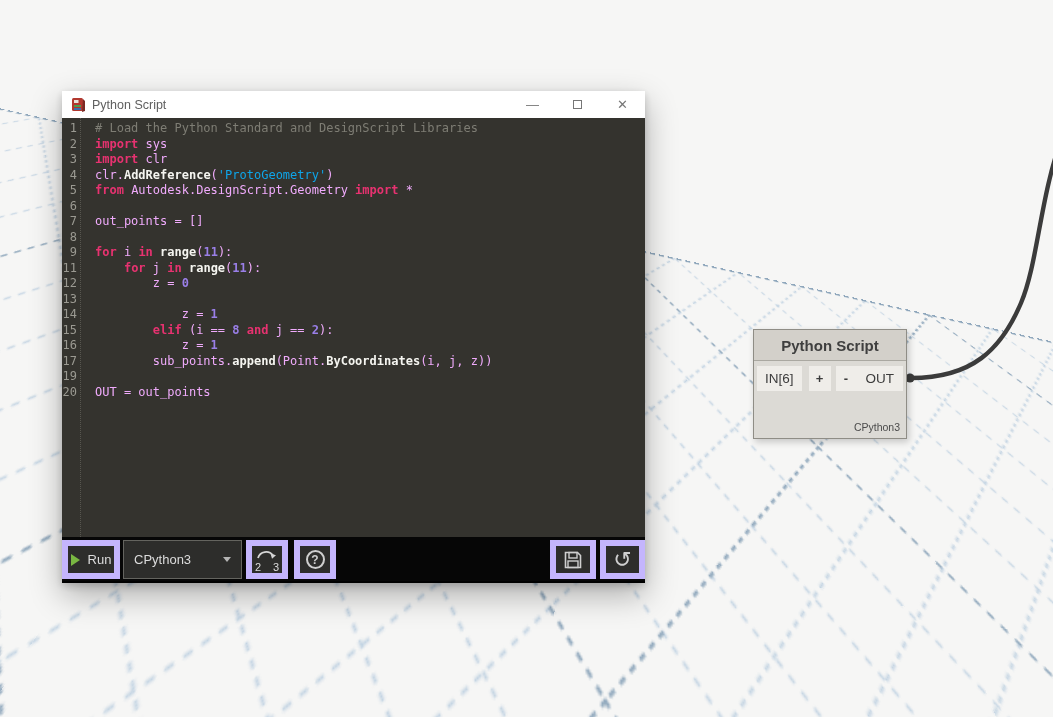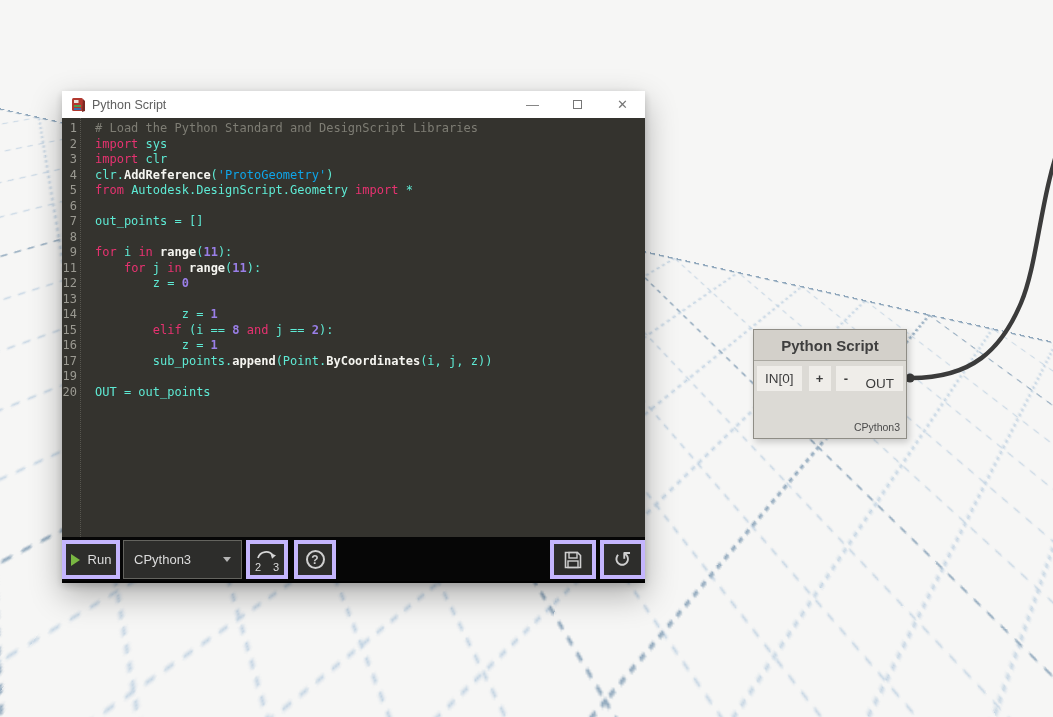--- a/index.html
+++ b/index.html
@@ -24,51 +24,51 @@
           box-shadow:2px 3px 7px rgba(0,0,0,.20); }
   .node-header { height:31px; background:#d3d0ca; border-bottom:1px solid #aaa8a1;
                  display:flex; align-items:center; justify-content:center;
                  font-weight:bold; font-size:15px; color:#3f3f3f; }
   .node-ports { display:flex; align-items:center; padding:4px 3px 0 3px; height:30px; }
   .pcell { background:#efede9; height:25px; display:flex; align-items:center;
            justify-content:center; font-size:13.5px; color:#3c3c3c; }
   .p-in  { width:45px; margin-right:7px; }
   .p-add { width:22px; margin-right:5px; font-weight:bold; font-size:13px; }
   .p-rem { width:21px; font-weight:bold; font-size:13px; }
-  .p-out { width:47px; margin-left:auto;align-items:flex-end; }
+  .p-out { width:47px; margin-left:auto; }
   .node-footer { position:absolute; right:6px; bottom:5px; font-size:10.5px; color:#4b4b4b; }
 
   
   .window { position:absolute; left:62px; top:91px; width:583px; height:492px;
             background:#000;
             box-shadow:0 12px 30px rgba(0,0,0,.30), 0 3px 8px rgba(0,0,0,.18); }
   .titlebar { height:27px; background:#ffffff; display:flex; align-items:center; padding-left:9px; }
   .win-title { color:#5f5f5f; font-size:12.5px; margin-left:7px; flex:1; }
   .winbtn { width:45px; height:27px; display:flex; align-items:center; justify-content:center;
             color:#767676; font-size:13px; }
   .maxbox { width:9px; height:9px; border:1px solid #767676; display:block; }
 
   .editor { position:absolute; top:27px; left:0; right:0; bottom:46px; background:#34332e;
             overflow:hidden; font-family:"DejaVu Sans Mono", monospace;
             font-size:12px; line-height:15.5px; padding-top:3px; }
   .gutter-sep { position:absolute; left:18px; top:0; bottom:0; border-left:1px dotted #57564f; }
   .cl { display:flex; white-space:pre; }
   .ln { width:15px; text-align:right; color:#9b9a92; flex:none; }
   .ct { margin-left:18px; }
-  .tk-kw  { color:#e73270; font-weight:normal; }
+  .tk-kw  { color:#e73270; font-weight:bold; }
   .tk-num { color:#9a7fe8; font-weight:bold; }
   .tk-str { color:#0ea5e9; }
   .tk-com { color:#7e7d74; }
   .tk-b   { color:#f5f5f0; font-weight:bold; }
-  .tk-pl  { color:#5eead4; }
+  .tk-pl  { color:#f0abfc; }
 
   
   .toolbar { position:absolute; left:0; right:0; bottom:2px; height:44px; background:#060606;
              display:flex; align-items:stretch; padding:3px 0 2px 0; }
-  .tbtn { background:#2d2d2b; border:4px solid #c4b5fd; display:flex; align-items:center;
+  .tbtn { background:#2d2d2b; border:6px solid #c4b5fd; display:flex; align-items:center;
           justify-content:center; color:#dcdcdc; font-size:13px; }
   .b-run { width:58px; }
   .play { width:0; height:0; border-left:9px solid #79b742; border-top:6px solid transparent;
           border-bottom:6px solid transparent; margin-right:8px; }
   .b-engine { width:119px; margin-left:3px; justify-content:space-between; padding:0 10px;
               border:1px solid #64645f; }
   .caret { width:0; height:0; border-top:5px solid #b4b4b4; border-left:4px solid transparent;
            border-right:4px solid transparent; }
   .b-mig { width:42px; margin-left:4px; }
   .mig { position:relative; width:26px; height:26px; }
@@ -121,21 +121,21 @@
   <path d="M 911 378 C 972 378 1001 350 1021 303 C 1038 263 1040 196 1062 138" fill="none" stroke="#3b3b3b" stroke-width="4.4" stroke-linecap="round"></path>
   <circle cx="910" cy="378" r="4.6" fill="#3b3b3b"></circle>
 </svg>
 
 <div class="node">
   <div class="node-header">
     <span>Python Script</span>
   </div>
   <div class="node-ports">
     <div class="pcell p-in">
-      <span>IN[0]</span>
+      <span>IN[6]</span>
     </div>
     <div class="pcell p-add">
       <span>+</span>
     </div>
     <div class="pcell p-rem">
       <span>-</span>
     </div>
     <div class="pcell p-out">
       <span>OUT</span>
     </div>

